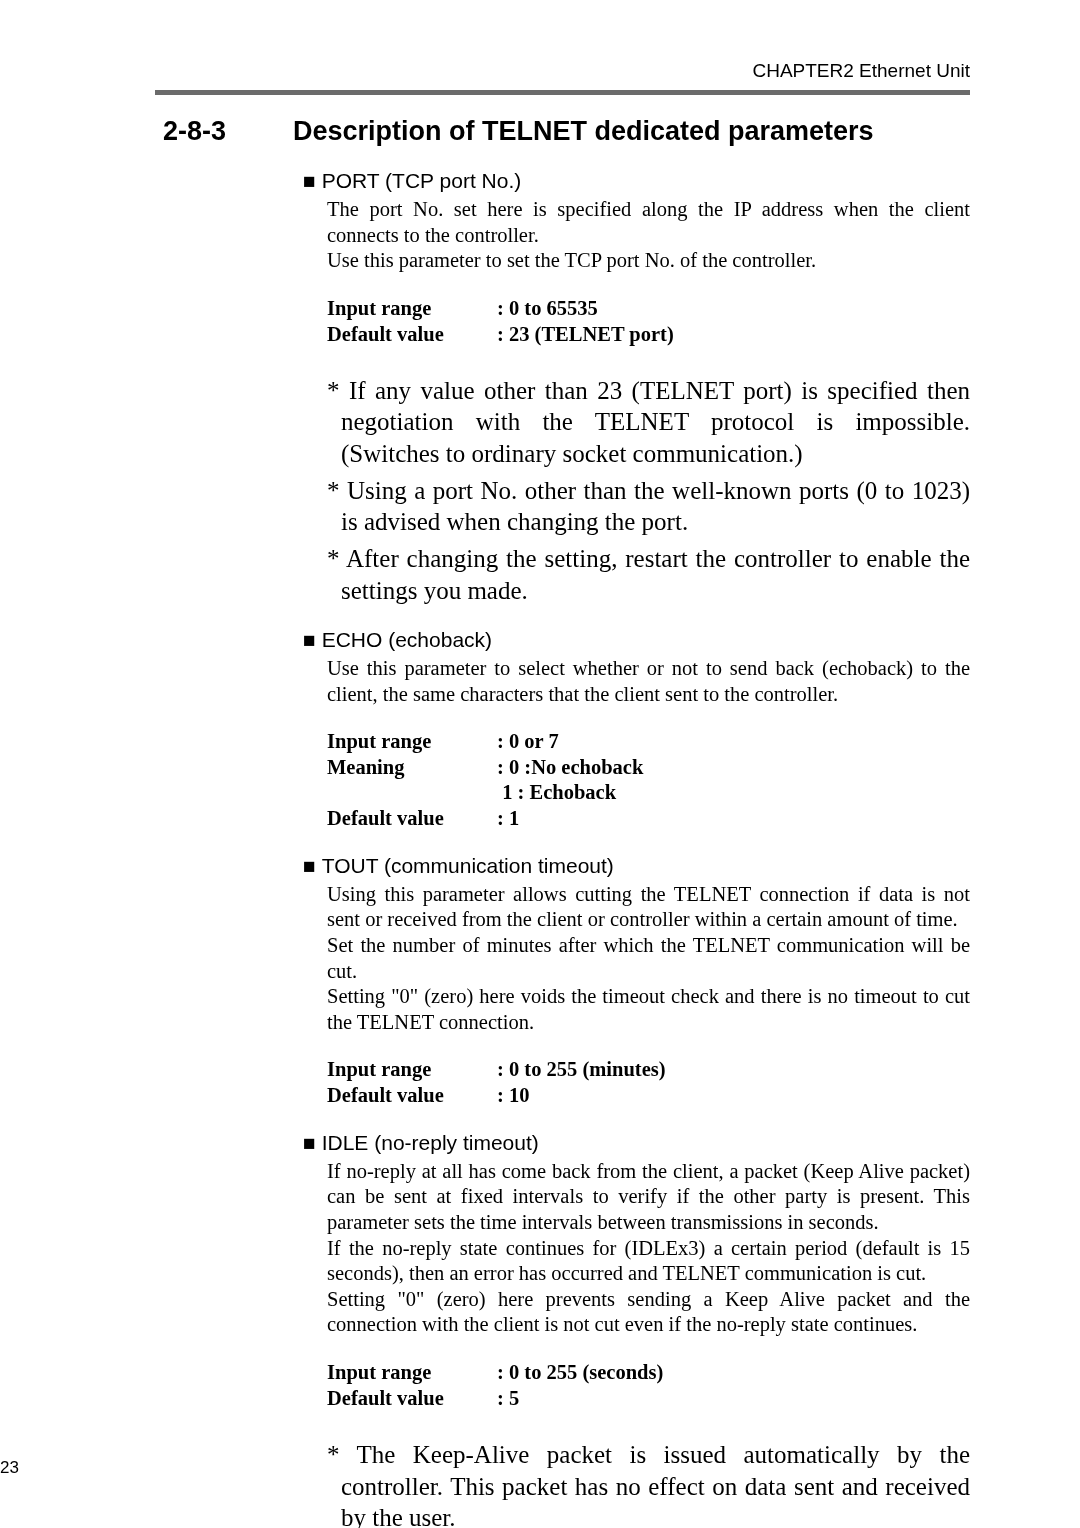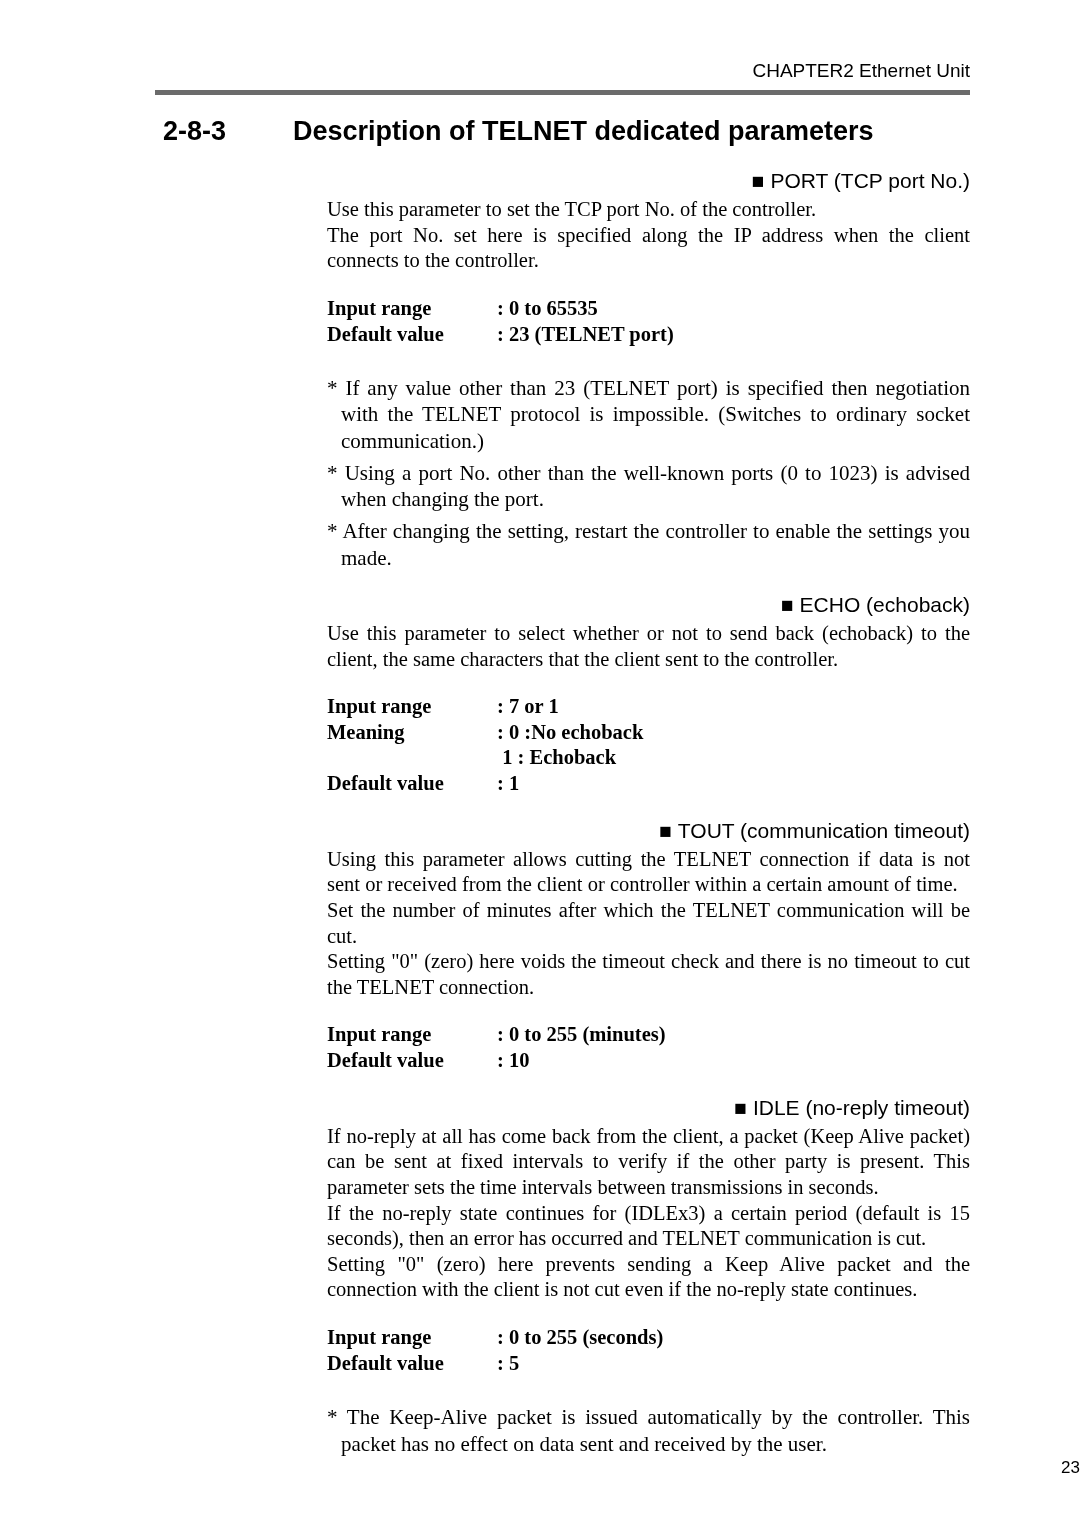--- a/index.html
+++ b/index.html
@@ -47,21 +47,20 @@
     font-weight: bold;
     font-size: 27px;
     margin: 0 0 22px 0;
   }
   .sec-heading .num { display:inline-block; width: 130px; }
   .indent { margin-left: 140px; }
   .sub-heading {
     font-family: Arial, Helvetica, sans-serif;
     font-size: 21px;
     margin: 0 0 4px 0;
-    text-align: right;
   }
   .sub-heading .sq {
     display:inline-block;
     font-size: 21px;
     margin-right: 6px;
   }
   .body {
     font-family: "Times New Roman", Times, serif;
     font-size: 20.5px;
     line-height: 1.25;
@@ -70,33 +69,33 @@
   }
   .kv-row {
     font-family: "Times New Roman", Times, serif;
     font-size: 20.5px;
     line-height: 1.25;
     font-weight: bold;
   }
   .kv-label { display:inline-block; width: 170px; }
   .note {
     font-family: "Times New Roman", Times, serif;
-    font-size: 21px;
+    font-size: 25px;
     line-height: 1.25;
     margin-left: 38px;
     text-indent: -14px;
     text-align: justify;
     margin-top: 6px;
   }
   .gap-m { height: 22px; }
   .pagenum {
     position: absolute;
     bottom: 50px;
     left: 0; right: 0;
-    text-align: right;
+    text-align: left;
     font-family: Arial, Helvetica, sans-serif;
     font-size: 17px;
   }
 </style>
 </head>
 <body>
 
 <div class="page">
   <div class="chapter-title">CHAPTER2  Ethernet Unit</div>
   <div class="header-line"></div>
@@ -104,42 +103,42 @@
   <div class="content">
 
     <h2 class="sec-heading">
       <span class="num">2-8-3</span><span>Description of TELNET dedicated parameters</span>
     </h2>
 
     <div class="indent">
 
       <div class="sub-heading"><span class="sq">■</span><span>PORT (TCP port No.)</span></div>
       <div class="body">
+        <div>The port No. set here is specified along the IP address when the client connects to the controller.</div>
         <div>Use this parameter to set the TCP port No. of the controller.</div>
-        <div>The port No. set here is specified along the IP address when the client connects to the controller.</div>
       </div>
       <div class="gap-m"></div>
       <div class="body">
         <div class="kv-row"><span class="kv-label">Input range</span><span>: 0 to 65535</span></div>
         <div class="kv-row"><span class="kv-label">Default value</span><span>: 23 (TELNET port)</span></div>
       </div>
       <div class="gap-m"></div>
       <div class="note">* If any value other than 23 (TELNET port) is specified then negotiation with the TELNET protocol is impossible. (Switches to ordinary socket communication.)</div>
       <div class="note">* Using a port No. other than the well-known ports (0 to 1023) is advised when changing the port.</div>
       <div class="note">* After changing the setting, restart the controller to enable the settings you made.</div>
 
       <div class="gap-m"></div>
 
       <div class="sub-heading"><span class="sq">■</span><span>ECHO (echoback)</span></div>
       <div class="body">
         <div>Use this parameter to select whether or not to send back (echoback) to the client, the same characters that the client sent to the controller.</div>
       </div>
       <div class="gap-m"></div>
       <div class="body">
-        <div class="kv-row"><span class="kv-label">Input range</span><span>: 7 or 1</span></div>
+        <div class="kv-row"><span class="kv-label">Input range</span><span>: 0 or 7</span></div>
         <div class="kv-row"><span class="kv-label">Meaning</span><span>: 0 :No echoback</span></div>
         <div class="kv-row"><span class="kv-label"></span><span>  1 : Echoback</span></div>
         <div class="kv-row"><span class="kv-label">Default value</span><span>: 1</span></div>
       </div>
 
       <div class="gap-m"></div>
 
       <div class="sub-heading"><span class="sq">■</span><span>TOUT (communication timeout)</span></div>
       <div class="body">
         <div>Using this parameter allows cutting the TELNET connection if data is not sent or received from the client or controller within a certain amount of time.</div>

